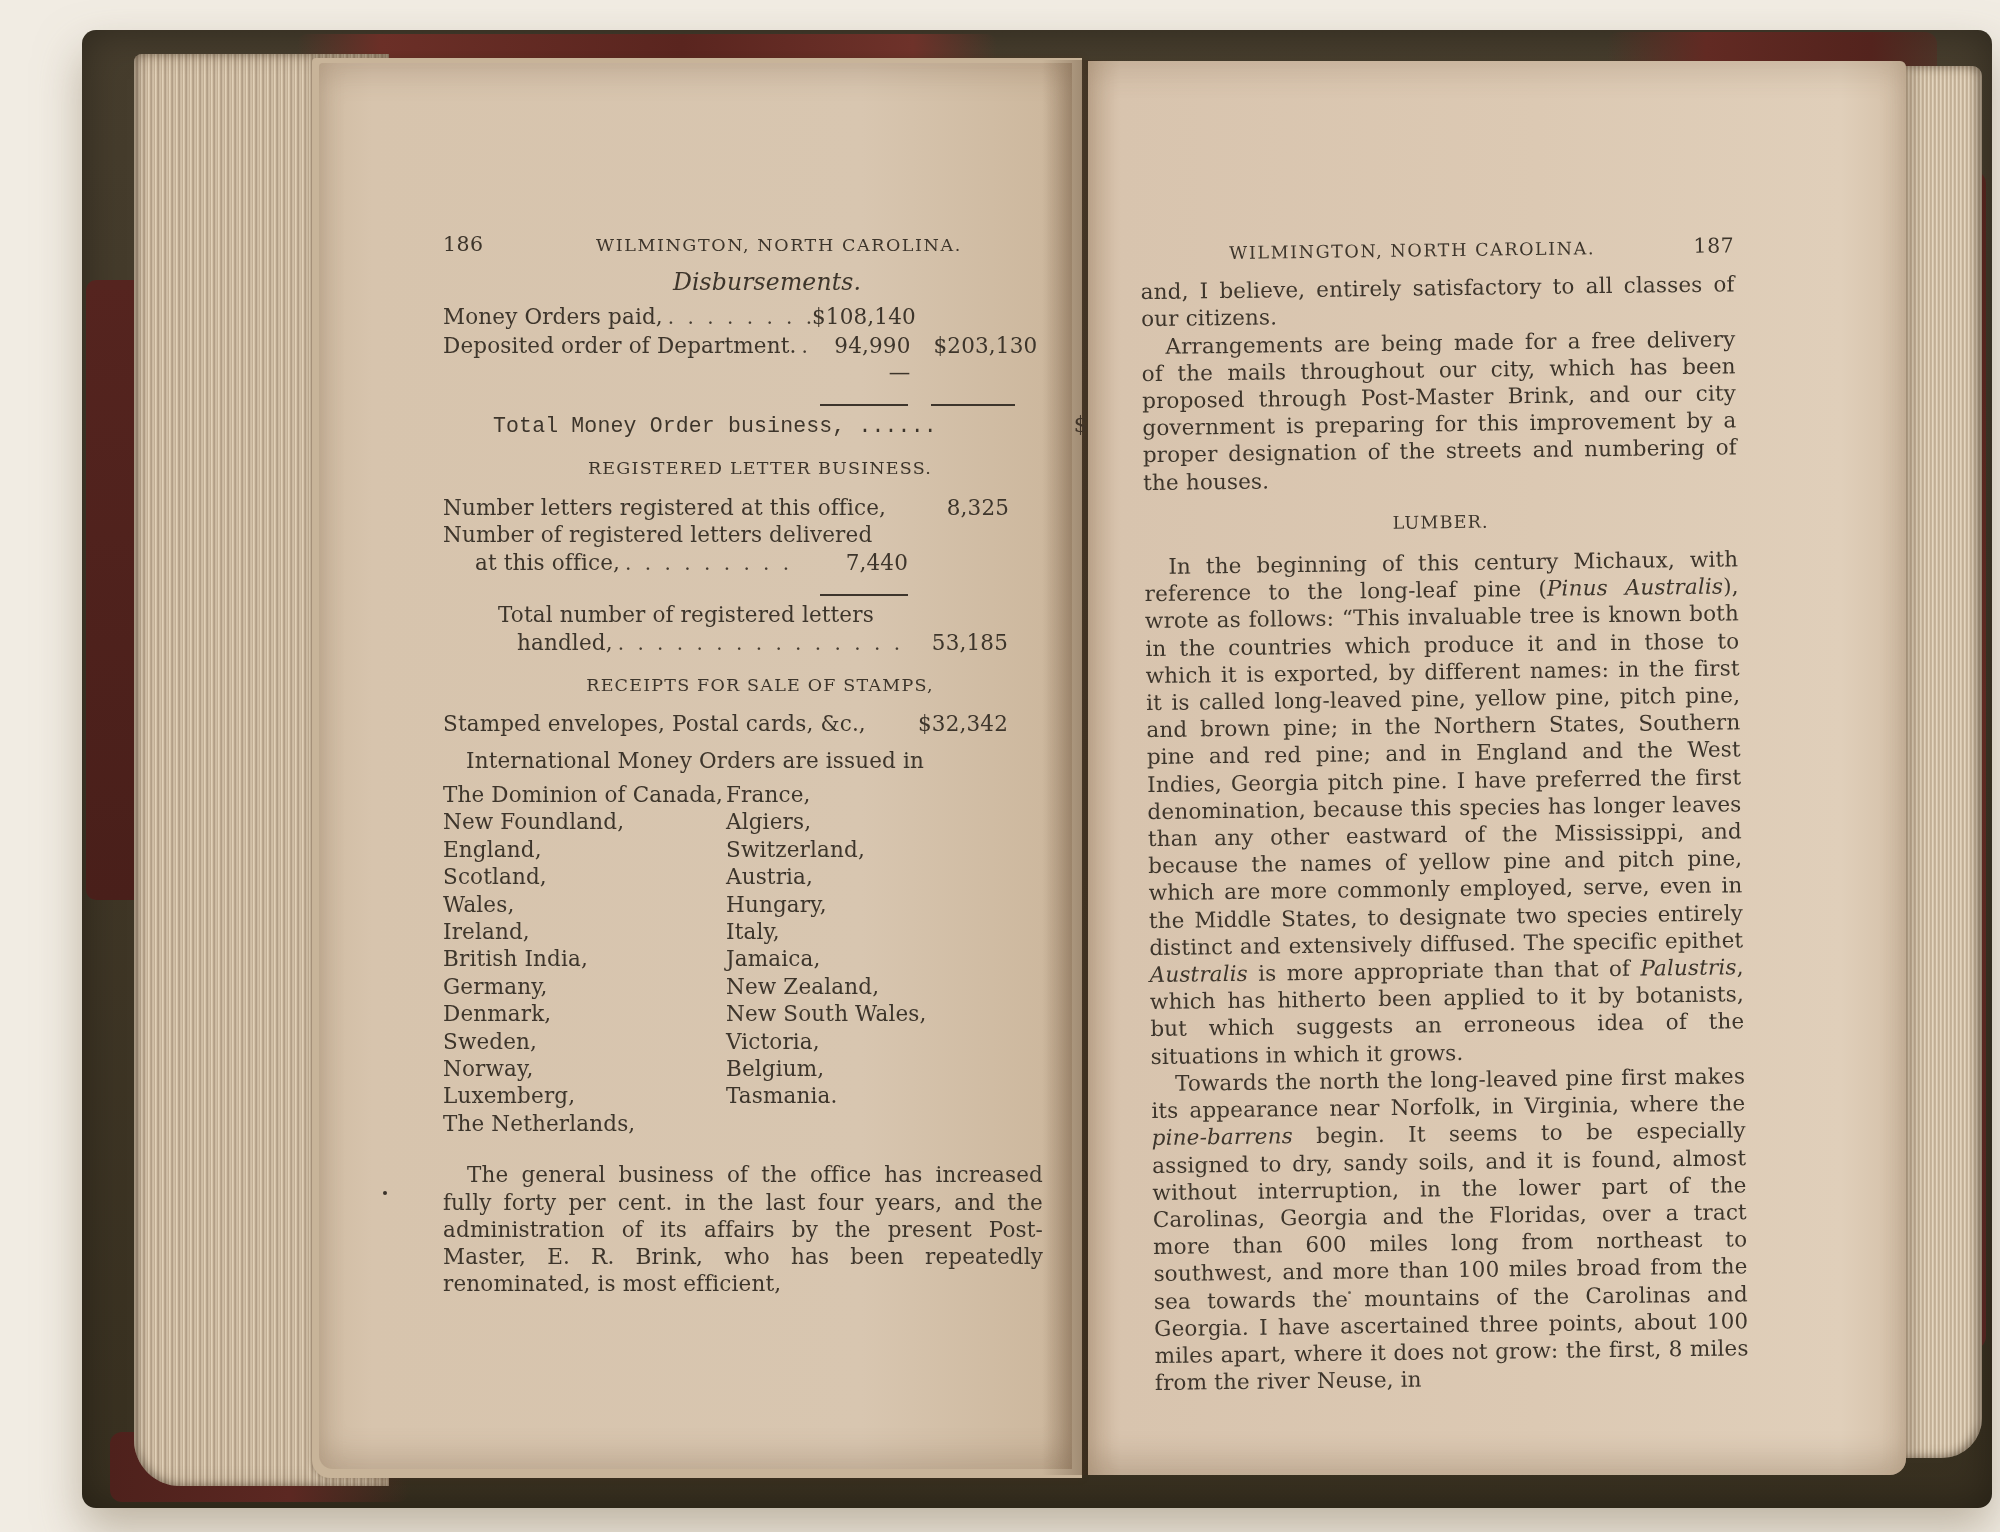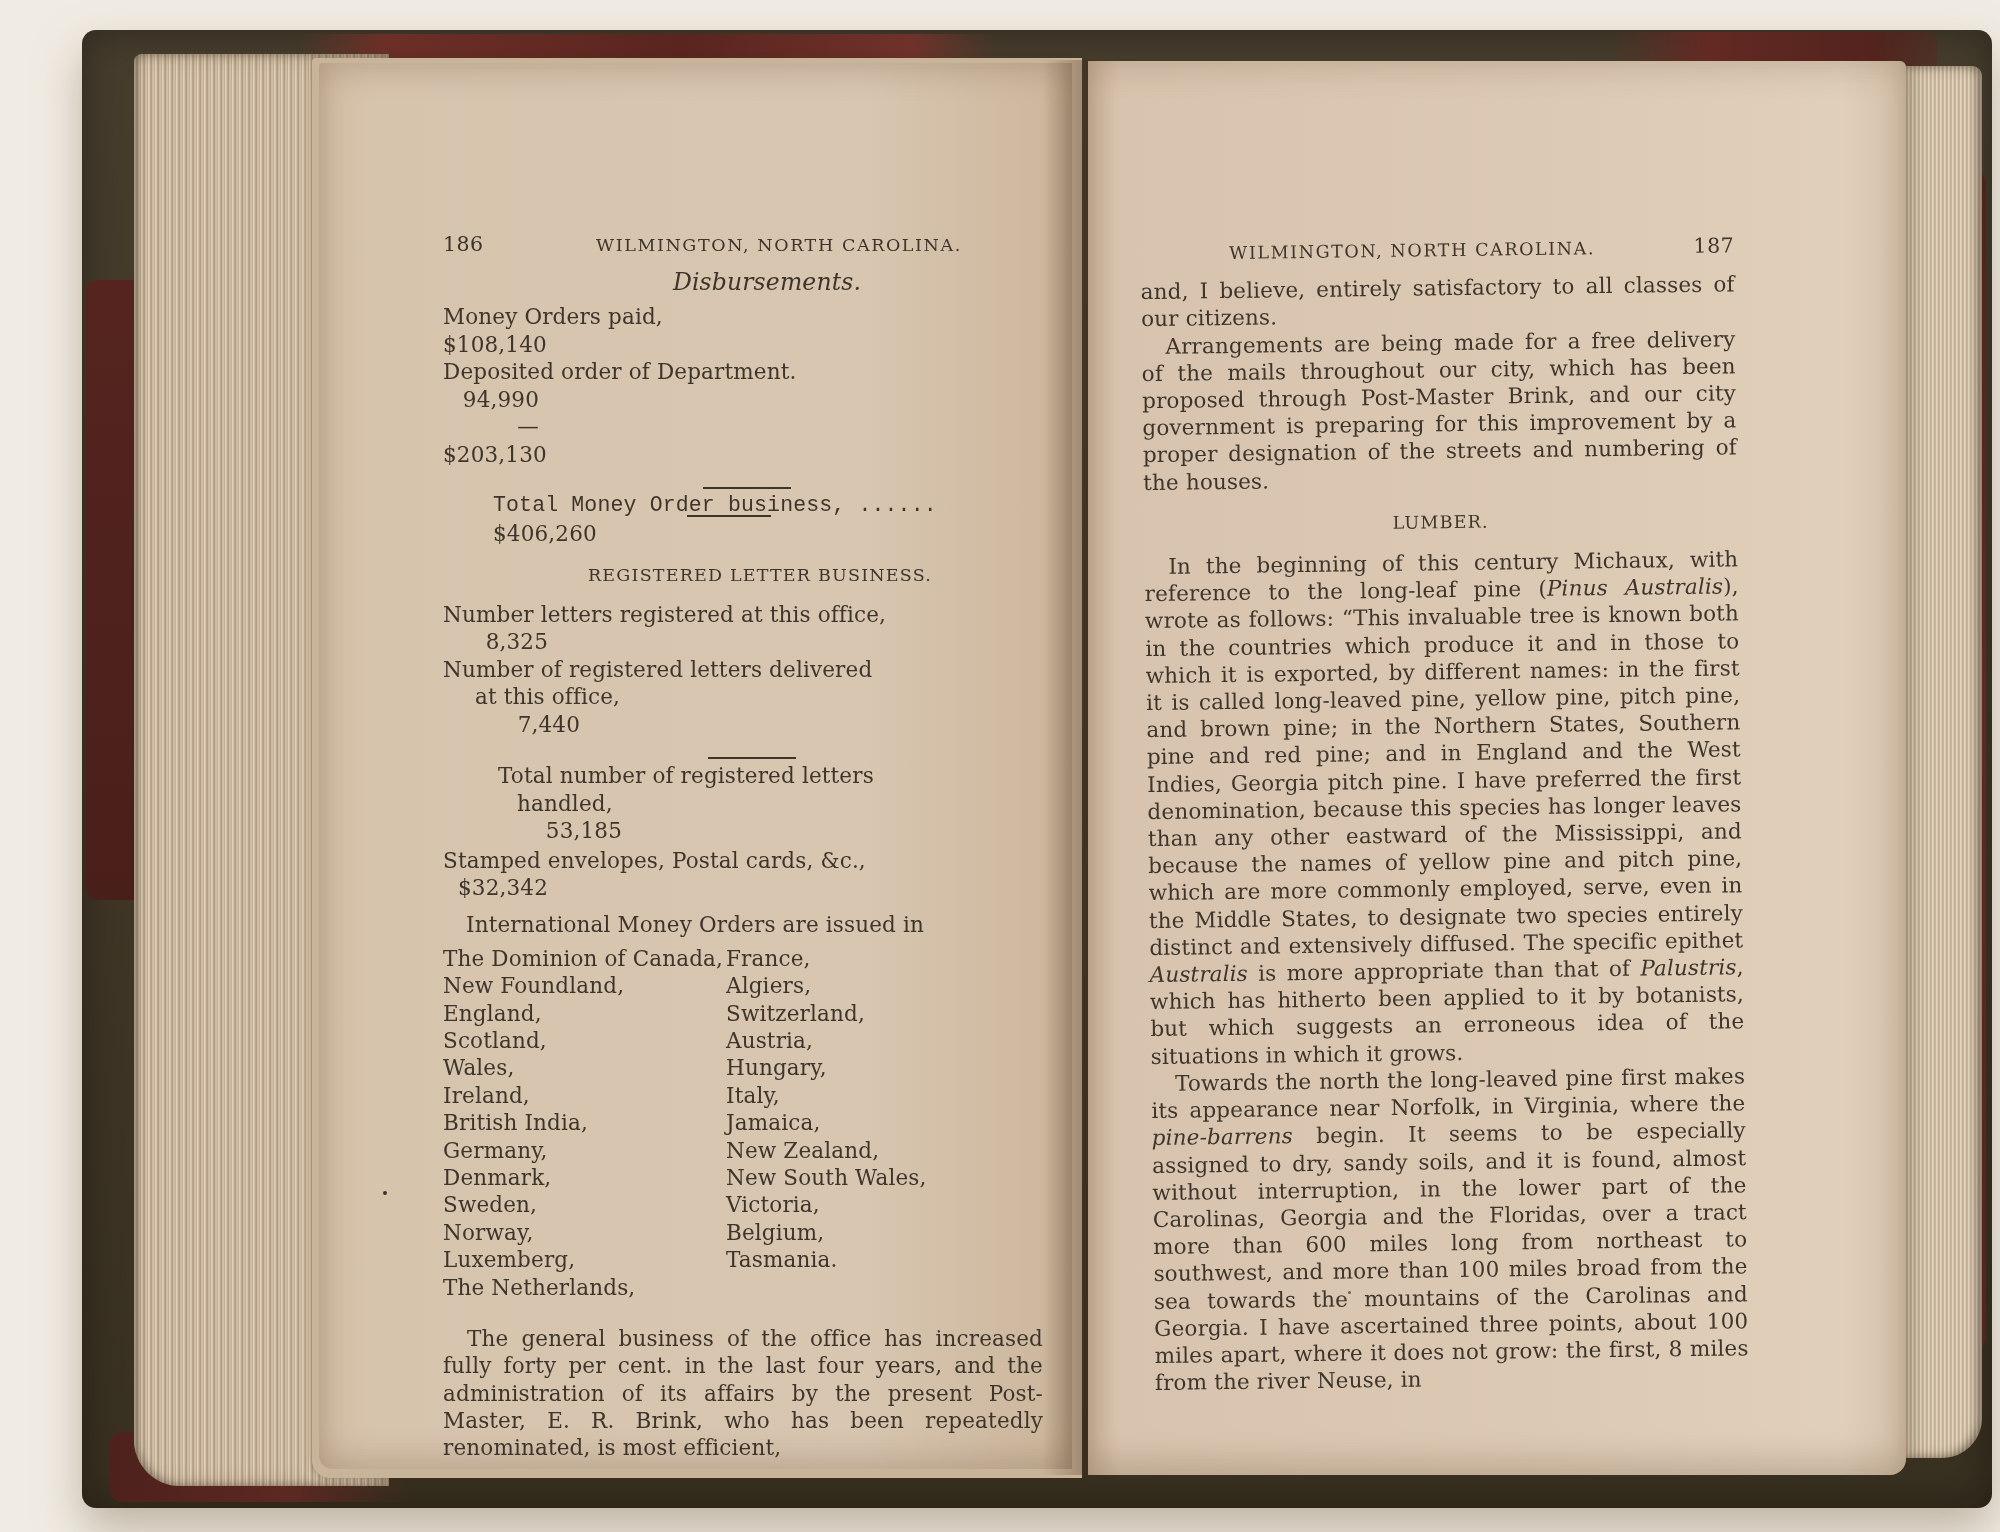--- a/index.html
+++ b/index.html
@@ -51,21 +51,21 @@
   .content-right{left:52px;top:176px;width:594px;transform:rotate(-.75deg);transform-origin:40% 0;}
   .header-row{display:flex;align-items:baseline;font-size:18px;letter-spacing:1.6px;margin-bottom:10px;}
   .pagenum{font-size:20.5px;letter-spacing:.5px;}
   .header-row .num-left{flex:none;width:72px;}
   .header-row .runhead{flex:1;text-align:center;font-size:17.5px;}
   .header-row .num-right{flex:none;width:50px;text-align:right;}
   .title-italic{text-align:center;font-style:italic;font-size:23.5px;padding-left:48px;margin:2px 0 7px;}
   .sec-caps{text-align:center;font-size:17.5px;letter-spacing:1.2px;margin:15px 0 11px;padding-left:34px;}
   .content-right .sec-caps{padding-left:0;margin:17px 0 13px;}
   
-  .lrow{display:flex;align-items:baseline;line-height:27.5px;flex-direction:column;}
+  .lrow{display:flex;align-items:baseline;line-height:27.5px;}
   .lrow .lbl{flex:none;}
   .fill{flex:1 1 0;overflow:hidden;white-space:nowrap;min-width:8px;padding:0 5px;}
   .fill.dots::after{content:". . . . . . . . . . . . . . . . . . . . . . . . . . . . . . . . . . . . . . . . . . . . . . . . . .";
     letter-spacing:3.5px;font-size:20px;color:#453c31;}
   .c1{flex:none;width:96px;text-align:right;}
   .cgap{flex:none;width:23px;}
   .c2{flex:none;width:84px;text-align:left;margin-right:28px;}
   .rules-row{height:24px;align-items:center;}
   .rule{display:inline-block;width:100%;max-width:88px;border-top:2.4px solid #3d352c;}
   .ind1{margin-left:50px;font-family:Liberation Mono, monospace;}
@@ -170,20 +170,21 @@
             <span class="lbl ind3">Total number of registered letters</span>
           </div>
           <div class="lrow">
             <span class="lbl ind4">handled,</span>
             <span class="fill dots"></span>
             <span class="v2">53,185</span>
             <span class="sp2"></span>
           </div>
         </div>
 
+        <div class="sec-caps">RECEIPTS FOR SALE OF STAMPS,</div>
 
         <div class="lrow stamps-row">
           <span class="lbl">Stamped envelopes, Postal cards, &amp;c.,</span>
           <span class="fill"></span>
           <span class="v2">$32,342</span>
           <span class="sp2"></span>
         </div>
 
         <div class="intro-line">International Money Orders are issued in</div>
 

